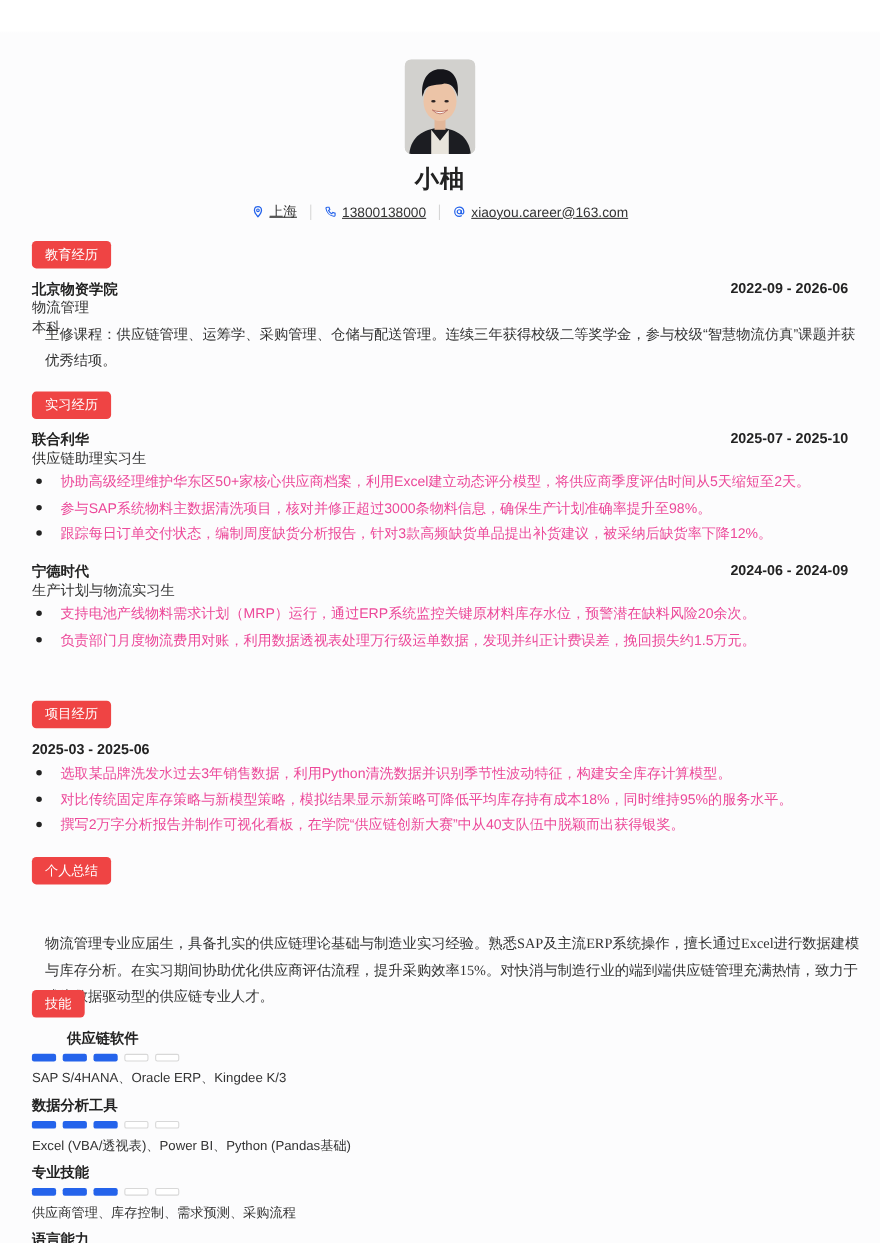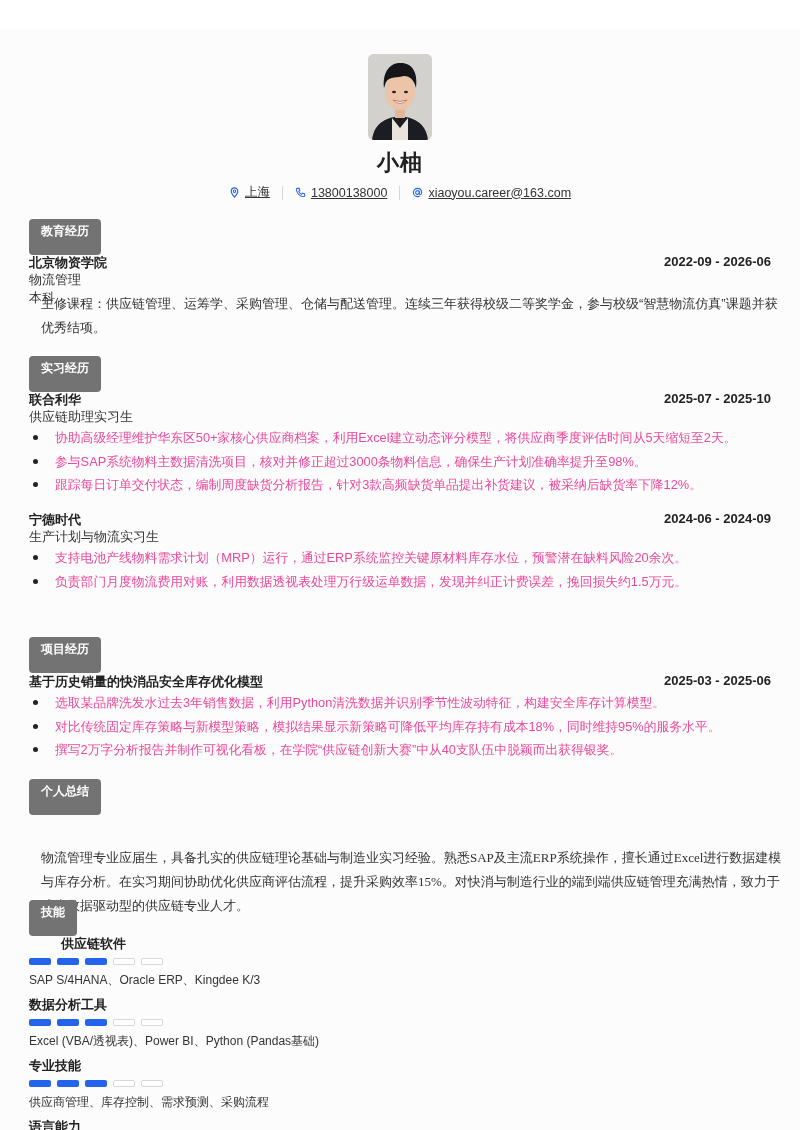--- a/index.html
+++ b/index.html
@@ -29,23 +29,23 @@
     display: flex; justify-content: center; align-items: center;
     font-size: 12.5px; color: #333;
   }
   .contact-item { display: inline-flex; align-items: center; gap: 5px; text-decoration: underline; }
   .contact-sep { width: 1px; height: 14px; background: #d6d6d6; margin: 0 12px; }
   .c-icon { width: 11px; height: 11px; display: inline-block; }
 
   
   .badge {
     position: absolute; left: 0;
-    height: 36px; padding: 0 12px; border-radius: 4px;
-    background: #737373; color: #fff;
-    font-size: 12px; font-weight: bold; line-height: 25px;
+    height: 25px; padding: 0 12px; border-radius: 4px;
+    background: #ef4444; color: #fff;
+    font-size: 12px; font-weight: normal; line-height: 25px;
   }
   .row { position: absolute; left: 0; width: 742px; display: flex; justify-content: space-between; }
   .bold { font-weight: bold; color: #222; font-size: 13px; }
   .sub { font-size: 13px; color: #333; }
   .para { position: absolute; left: 0; width: 742px; font-size: 13px; line-height: 24px; color: #333; margin-left: 12px; }
   ul.bullets { position: absolute; left: 0; width: 742px; list-style: none; }
   ul.bullets li { position: relative; padding-left: 26px; font-size: 12.8px; line-height: 23.5px; color: #ec4899; }
   ul.bullets li::before {
     content: ""; position: absolute; left: 4px; top: 9px; width: 5px; height: 5px;
     border-radius: 50%; background: #222;
@@ -133,21 +133,20 @@
     <span class="bold">2024-06 - 2024-09</span>
   </div>
   <div class="sub" style="position:absolute; top:528px; left:0;">生产计划与物流实习生</div>
   <ul class="bullets" style="top:546px;">
     <li>支持电池产线物料需求计划（MRP）运行，通过ERP系统监控关键原材料库存水位，预警潜在缺料风险20余次。</li>
     <li>负责部门月度物流费用对账，利用数据透视表处理万行级运单数据，发现并纠正计费误差，挽回损失约1.5万元。</li>
   </ul>
 
   <div class="badge" style="top:637px;">项目经历</div>
   <div class="row" style="top:673px;">
-    <span class="bold">基于历史销量的快消品安全库存优化模型</span>
     <span class="bold">2025-03 - 2025-06</span>
   </div>
   <ul class="bullets" style="top:691px;">
     <li>选取某品牌洗发水过去3年销售数据，利用Python清洗数据并识别季节性波动特征，构建安全库存计算模型。</li>
     <li>对比传统固定库存策略与新模型策略，模拟结果显示新策略可降低平均库存持有成本18%，同时维持95%的服务水平。</li>
     <li>撰写2万字分析报告并制作可视化看板，在学院“供应链创新大赛”中从40支队伍中脱颖而出获得银奖。</li>
   </ul>
 
   <div class="badge" style="top:779px;">个人总结</div>
   <div class="para" style="top:846px;font-family:Liberation Serif, serif;">物流管理专业应届生，具备扎实的供应链理论基础与制造业实习经验。熟悉SAP及主流ERP系统操作，擅长通过Excel进行数据建模与库存分析。在实习期间协助优化供应商评估流程，提升采购效率15%。对快消与制造行业的端到端供应链管理充满热情，致力于成为数据驱动型的供应链专业人才。</div>

